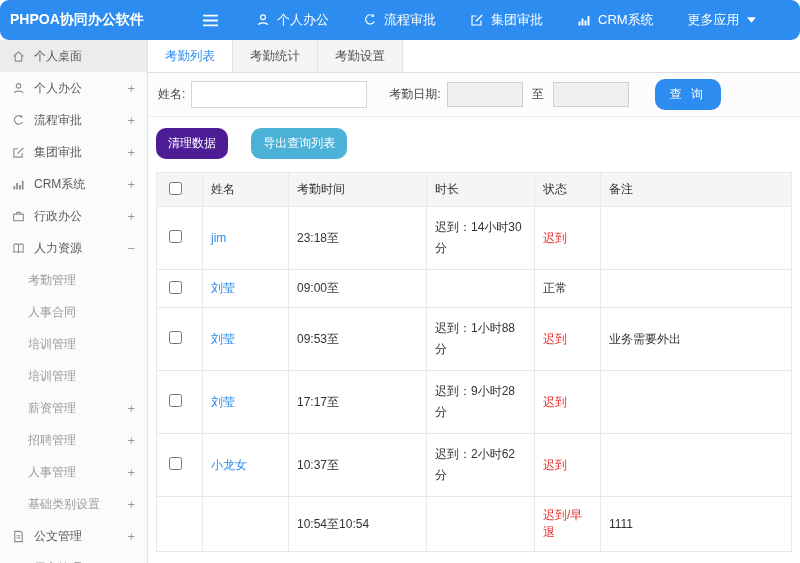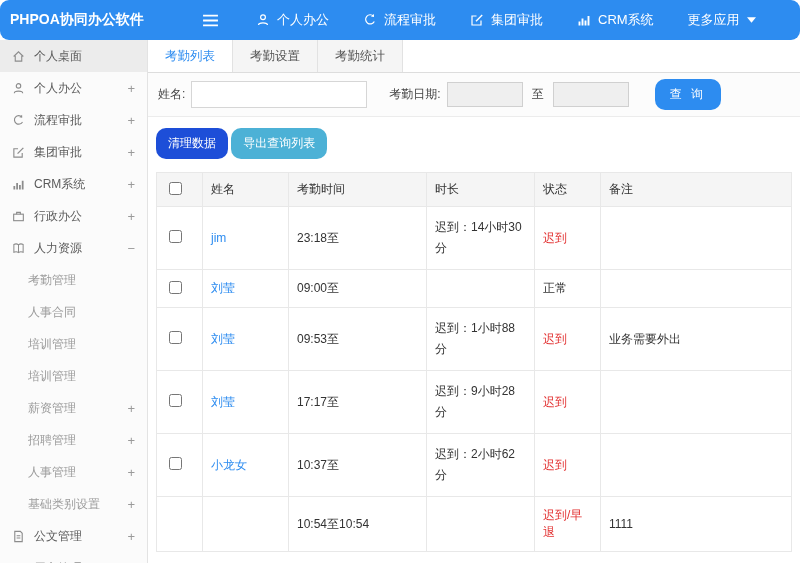--- a/index.html
+++ b/index.html
@@ -37,22 +37,22 @@
   .filterbar .lbl { color: #444; margin-right: 6px; white-space: nowrap; }
   .inp-name { width: 176px; height: 27px; border: 1px solid #d6d6d6; background: #fff; padding: 0 6px; font-family: inherit; font-size: 12px; }
   .lbl-date { margin-left: 22px; }
   .inp-date { width: 76px; height: 25px; border: 1px solid #d0d0d0; background: #efefef; padding: 0 6px; font-family: inherit; font-size: 12px; }
   .lbl-to { margin: 0 9px; color: #444; }
   .btn { border: none; color: #fff; font-size: 12px; padding: 7px 12px; border-radius: 10px; cursor: pointer; font-family: inherit; white-space: nowrap; }
   .btn-search { background: #2d8cf0; margin-left: 26px; letter-spacing: 3px; padding: 7px 15px; }
 
   
   .content { flex: 1; padding: 11px 8px 0 8px; overflow: hidden; }
-  .btn-danger { background: #1d4ed8; }
-  .btn-export { background: #4cb1d6; margin-left: 0; }
+  .btn-danger { background: #4c1d95; }
+  .btn-export { background: #4cb1d6; margin-left: 20px; }
 
   table { width: 100%; border-collapse: collapse; margin-top: 13px; table-layout: fixed; }
   th, td { border: 1px solid #e8e8e8; padding: 10px 8px; text-align: left; font-weight: normal; font-size: 12px; vertical-align: middle; word-break: break-all; }
   thead th { background: #f5f5f5; color: #333; padding: 8px; }
   td.chk, th.chk { text-align: left; padding-left: 12px; }
   a.name-link { color: #2d8cf0; text-decoration: none; cursor: pointer; }
   .status-bad { color: #e23030; }
   td .dur-line { line-height: 1.75; }
 </style>
 </head>
@@ -230,22 +230,22 @@
           </svg>
         </span>
       <span>用车管理</span>
       <span class="expand">+</span>
     </div>
   </aside>
 
   <main>
     <div class="tabstrip">
       <div class="tab active">考勤列表</div>
+      <div class="tab">考勤统计</div>
       <div class="tab">考勤设置</div>
-      <div class="tab">考勤统计</div>
     </div>
 
     <div class="filterbar">
       <span class="lbl">姓名:</span>
       <input class="inp-name" type="text" value="" style="">
       <span class="lbl lbl-date">考勤日期:</span>
       <input class="inp-date" type="text" value="" style="">
       <span class="lbl-to">至</span>
       <input class="inp-date" type="text" value="" style="">
       <button class="btn btn-search">查 询</button>

